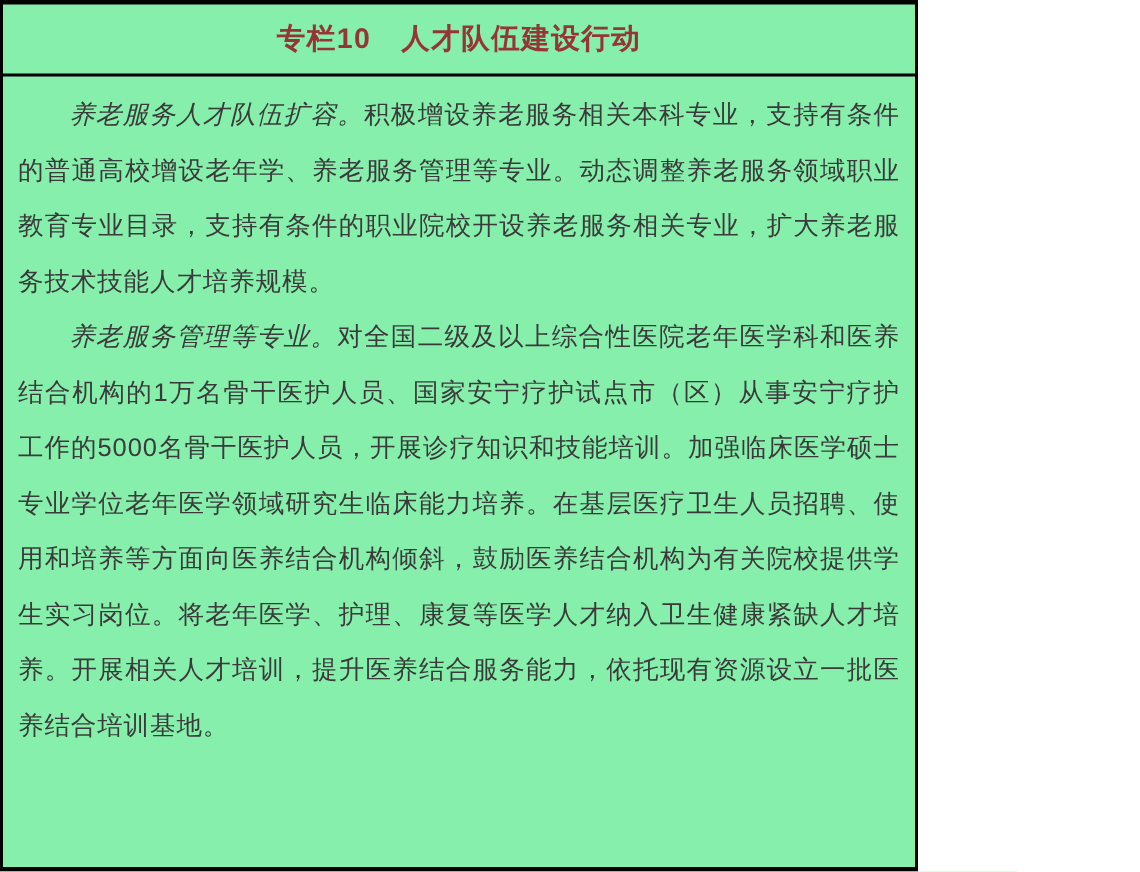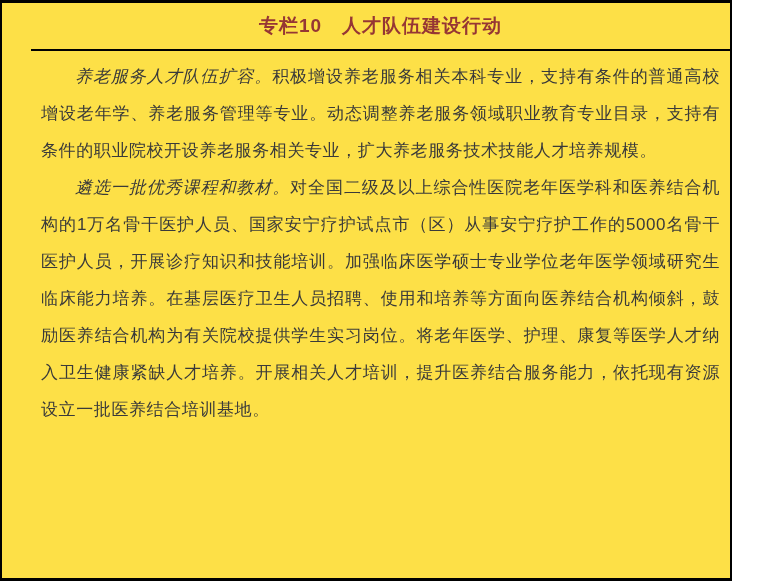--- a/index.html
+++ b/index.html
@@ -1,32 +1,31 @@
 <!DOCTYPE html>
 <html><head>
 <meta charset="utf-8">
 <style>
   html, body {
     margin: 0;
     padding: 0;
     background: #ffffff;
   }
   .doc-box {
-    width: 732px;
+    width: 612px;
     height: 581px;
     box-sizing: border-box;
-    background: #fde047;
+    background: #86efac;
     border: 2px solid #000000;
     border-top-width: 3px;
     border-bottom-width: 3px;
     font-family: "Liberation Sans", sans-serif;
     display: flex;
     flex-direction: column;
     overflow: hidden;
-    padding-left: 29px;
   }
   .title-bar {
     flex: 0 0 auto;
     height: 46px;
     border-bottom: 2px solid #000000;
     display: flex;
     align-items: center;
     justify-content: center;
   }
   .title {
@@ -53,15 +52,15 @@
 </style>
 </head>
 <body>
 
 <div class="doc-box">
   <div class="title-bar">
     <div class="title" style="color: rgb(150, 54, 52);">专栏10　人才队伍建设行动</div>
   </div>
   <div class="body-area">
     <p><span class="lead">养老服务人才队伍扩容。</span><span>积极增设养老服务相关本科专业，支持有条件的普通高校增设老年学、养老服务管理等专业。动态调整养老服务领域职业教育专业目录，支持有条件的职业院校开设养老服务相关专业，扩大养老服务技术技能人才培养规模。</span></p>
-    <p><span class="lead">遴选一批优秀课程和教材。</span><span>对全国二级及以上综合性医院老年医学科和医养结合机构的1万名骨干医护人员、国家安宁疗护试点市（区）从事安宁疗护工作的5000名骨干医护人员，开展诊疗知识和技能培训。加强临床医学硕士专业学位老年医学领域研究生临床能力培养。在基层医疗卫生人员招聘、使用和培养等方面向医养结合机构倾斜，鼓励医养结合机构为有关院校提供学生实习岗位。将老年医学、护理、康复等医学人才纳入卫生健康紧缺人才培养。开展相关人才培训，提升医养结合服务能力，依托现有资源设立一批医养结合培训基地。</span></p>
+    <p><span class="lead">养老服务管理等专业。</span><span>对全国二级及以上综合性医院老年医学科和医养结合机构的1万名骨干医护人员、国家安宁疗护试点市（区）从事安宁疗护工作的5000名骨干医护人员，开展诊疗知识和技能培训。加强临床医学硕士专业学位老年医学领域研究生临床能力培养。在基层医疗卫生人员招聘、使用和培养等方面向医养结合机构倾斜，鼓励医养结合机构为有关院校提供学生实习岗位。将老年医学、护理、康复等医学人才纳入卫生健康紧缺人才培养。开展相关人才培训，提升医养结合服务能力，依托现有资源设立一批医养结合培训基地。</span></p>
   </div>
 </div>
 
 </body></html>

